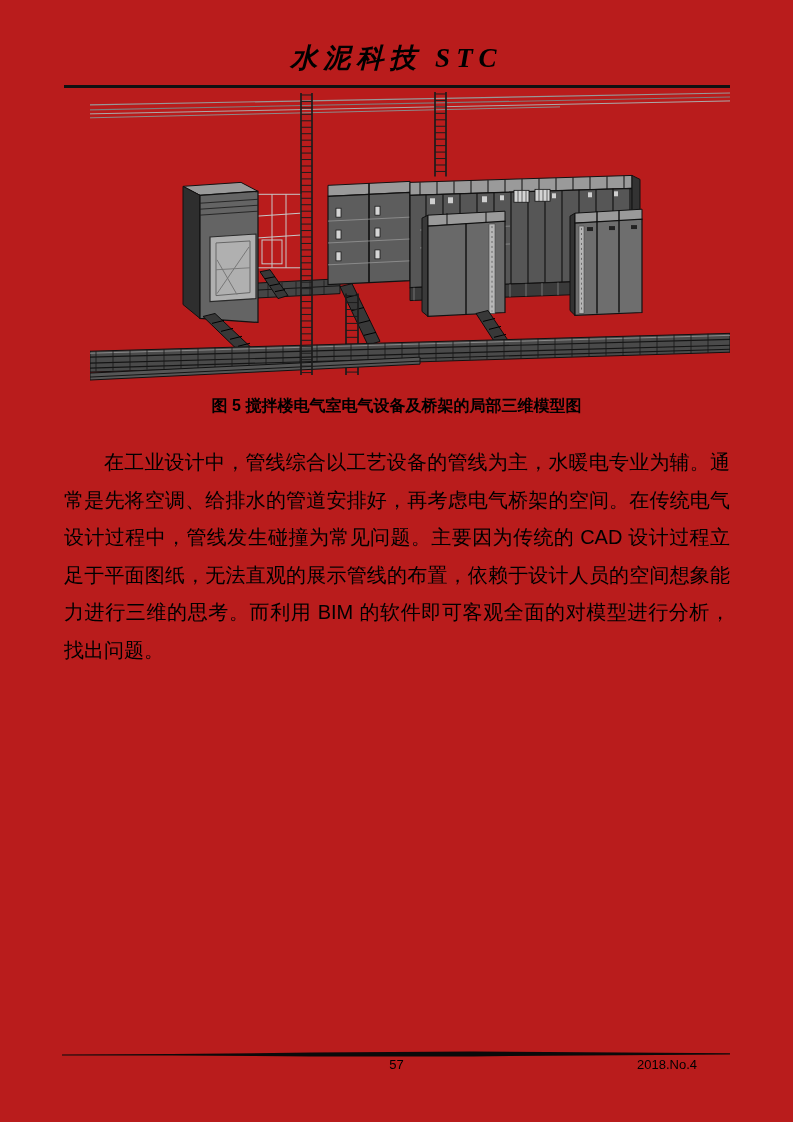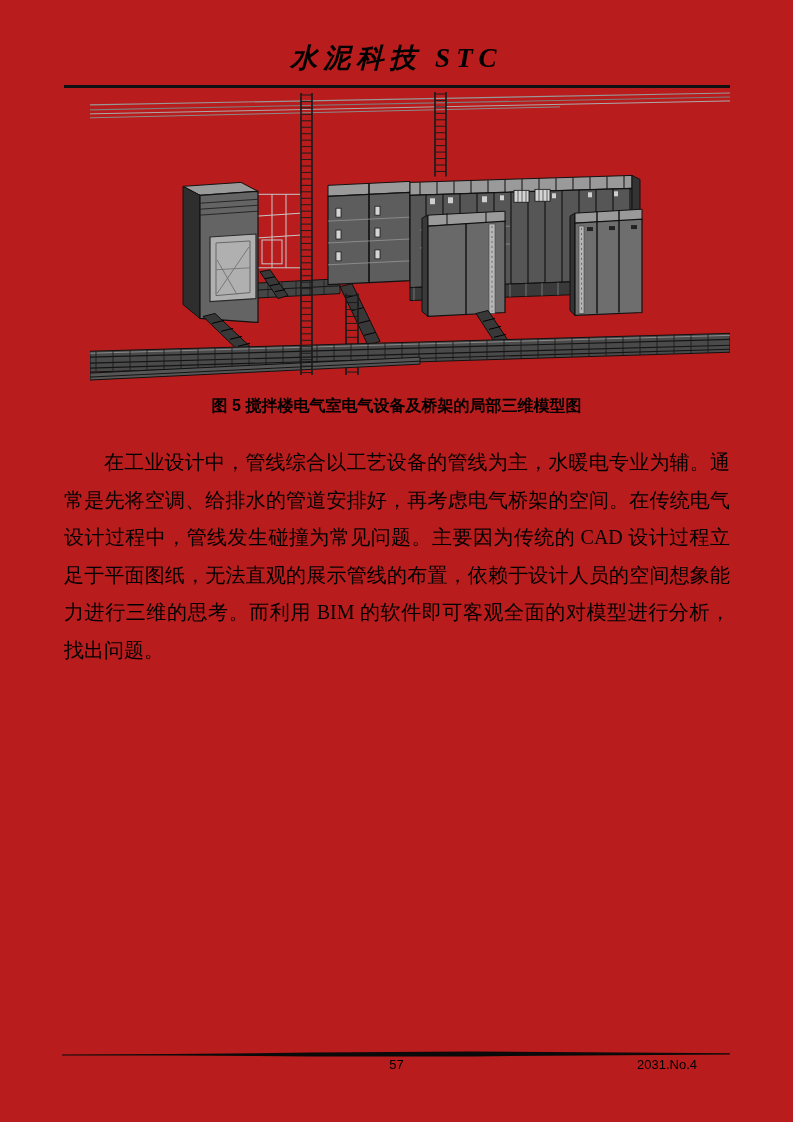--- a/index.html
+++ b/index.html
@@ -30,21 +30,21 @@
     text-align:center; font-family:"Liberation Sans","DejaVu Sans",sans-serif;
     font-weight:bold; font-size:16px;margin-top:14px;
   }
   .section-heading{
     position:absolute; left:64px; top:406px;
     font-family:"Liberation Sans","DejaVu Sans",sans-serif;
     font-weight:bold; font-size:22px; letter-spacing:1px;
   }
   .body-text{
     position:absolute; left:64px; top:444px; width:666px;
-    font-family:Liberation Serif, serif;
+    font-family:Liberation Sans, sans-serif;
     font-size:20px; line-height:37.5px; text-align:justify;
   }
   .body-text p{text-indent:2em; margin:0;}
   .footer-line{
     position:absolute; left:62px; top:1050px; width:668px; height:9px;
   }
   .footer-line svg{display:block;width:100%;height:100%;}
   .page-number{
     position:absolute; top:1057px; left:0; width:100%; text-align:center;
     font-family:"Liberation Sans","DejaVu Sans",sans-serif; font-size:13px;
@@ -395,15 +395,15 @@
   <div class="body-text">
     <p>在工业设计中，管线综合以工艺设备的管线为主，水暖电专业为辅。通常是先将空调、给排水的管道安排好，再考虑电气桥架的空间。在传统电气设计过程中，管线发生碰撞为常见问题。主要因为传统的 CAD 设计过程立足于平面图纸，无法直观的展示管线的布置，依赖于设计人员的空间想象能力进行三维的思考。而利用 BIM 的软件即可客观全面的对模型进行分析，找出问题。</p>
   </div>
 
   <div class="footer-line">
     <svg viewBox="0 0 668 9" preserveAspectRatio="none">
       <polygon fill="#0a0a0a" points="0,4.6 110,4.0 250,2.6 410,1.6 560,2.4 668,3.2 668,4.4 560,5.2 410,6.4 250,6.4 110,5.4 0,5.4"></polygon>
     </svg>
   </div>
   <div class="page-number">57</div>
-  <div class="issue-number">2031.No.4</div>
+  <div class="issue-number">2018.No.4</div>
 
 </div>
 
 </body></html>

